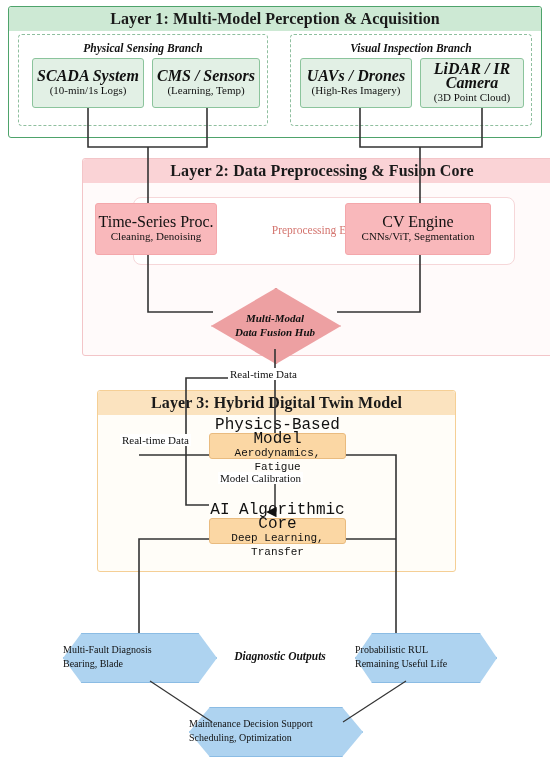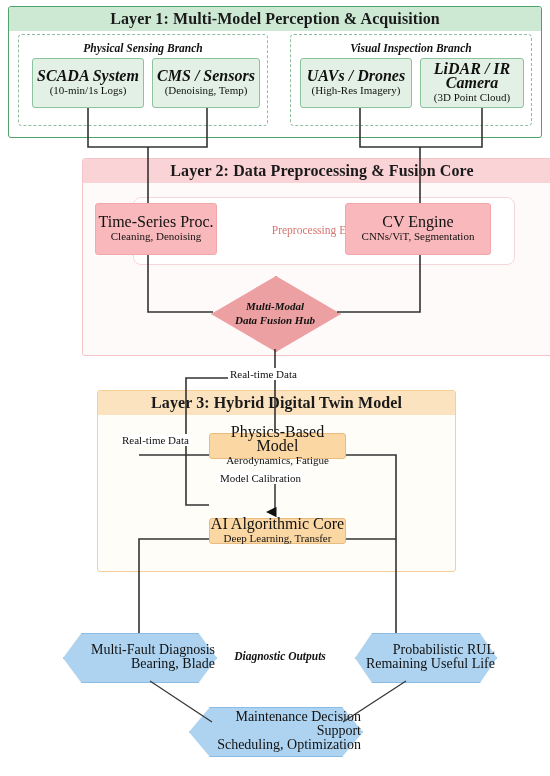--- a/index.html
+++ b/index.html
@@ -148,21 +148,21 @@
     border: 1px solid #f4a7ab;
     height: 52px;
   }
   .eng-node .l1, .eng-node .l2 { color: #111; }
   #node-tsproc { left: 95px; top: 203px; width: 122px; }
   #node-cv     { left: 345px; top: 203px; width: 146px; }
 
   
   #fusion-hub {
     position: absolute;
-    left: 211px; top: 276px;
+    left: 211px; top: 288px;
     width: 128px; height: 74px;
     z-index: 4;
     text-decoration: underline;
   }
   #fusion-hub .diamond {
     position: absolute;
     left: 0; top: 0; width: 100%; height: 100%;
     background: #eda0a2;
     border: 1px solid #e08c8e;
     clip-path: polygon(50% 0%, 100% 50%, 50% 100%, 0% 50%);
@@ -177,20 +177,21 @@
     font-size: 11px;
     line-height: 14px;
     color: #111;
   }
 
   
   .dt-node {
     background: #fbd7a4;
     border: 1px solid #e9bb7f;
     height: 26px;
+    font-family: Liberation Mono, monospace;
   }
   .dt-node .l1, .dt-node .l2 { color: #111; }
   #node-physics { left: 209px; top: 433px; width: 137px; }
   #node-ai      { left: 209px; top: 518px; width: 137px; }
 
   
   .hexnode {
     position: absolute;
     z-index: 3;
   }
@@ -198,22 +199,22 @@
     position: absolute;
     left: 0; top: 0; width: 100%; height: 100%;
     background: #aed3f0;
     border: 1px solid #8bbce4;
     clip-path: polygon(12% 0%, 88% 0%, 100% 50%, 88% 100%, 12% 100%, 0% 50%);
   }
   .hexnode .htext {
     position: absolute;
     left: 0; right: 0; top: 50%;
     transform: translateY(-50%);
-    text-align: right;
-    font-size: 14px;
+    text-align: left;
+    font-size: 10px;
     line-height: 14px;
     color: #111;
   }
   #hex-diag  { left: 63px;  top: 633px; width: 152px; height: 48px; }
   #hex-rul   { left: 355px; top: 633px; width: 140px; height: 48px; }
   #hex-maint { left: 189px; top: 707px; width: 172px; height: 48px; }
 
   #diag-label {
     position: absolute;
     left: 220px; top: 650px; width: 120px;
@@ -294,21 +295,21 @@
   <div class="branch" id="branch-visual">
     <div class="branch-title">Visual Inspection Branch</div>
   </div>
 
   <div class="node src-node" id="node-scada">
     <span class="l1">SCADA System</span>
     <span class="l2">(10-min/1s Logs)</span>
   </div>
   <div class="node src-node" id="node-cms">
     <span class="l1">CMS / Sensors</span>
-    <span class="l2">(Denoising, Temp)</span>
+    <span class="l2">(Learning, Temp)</span>
   </div>
   <div class="node src-node" id="node-uav">
     <span class="l1">UAVs / Drones</span>
     <span class="l2">(High-Res Imagery)</span>
   </div>
   <div class="node src-node" id="node-lidar">
     <span class="l1">LiDAR / IR Camera</span>
     <span class="l2">(3D Point Cloud)</span>
   </div>
 

